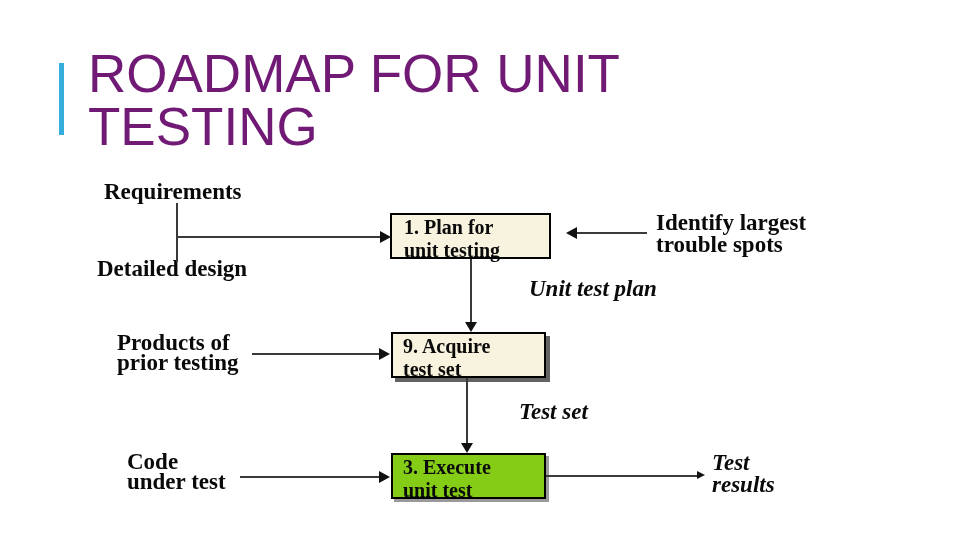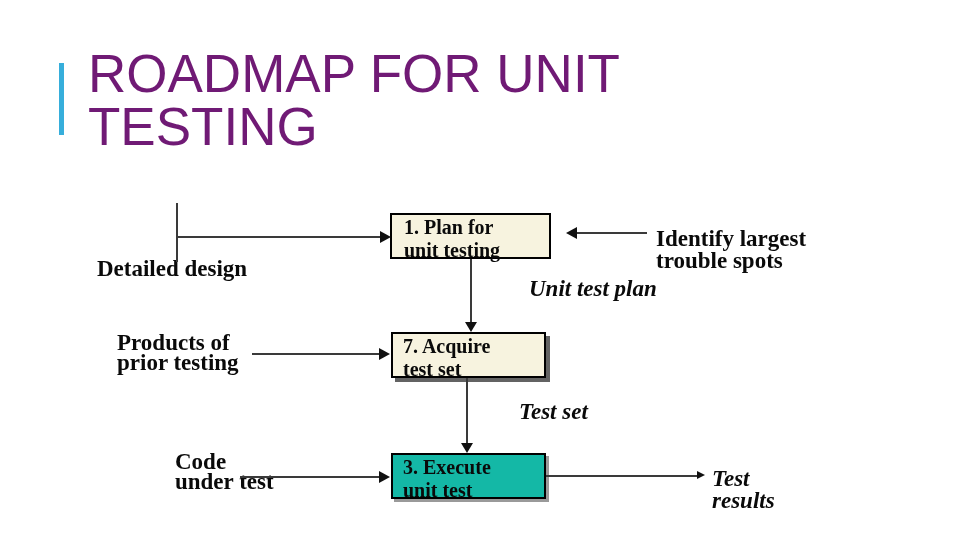--- a/index.html
+++ b/index.html
@@ -7,21 +7,21 @@
          font-family:"Liberation Serif",serif;}
   
   #accent{position:absolute;left:59px;top:63px;width:5px;height:72px;background:#36AEDB;}
   #title{position:absolute;left:88px;top:47px;width:580px;margin:0;
          font-family:"Liberation Sans",sans-serif;font-weight:normal;
          font-size:53px;line-height:53px;color:#2e2e2e;}
   
   .lbl{position:absolute;font-weight:bold;font-size:23px;line-height:20px;color:#0a0a0a;
        white-space:pre-line;}
   .ital{font-style:italic;}
-  .lh22{line-height:22px;margin-top:16px;}
+  .lh22{line-height:22px;}
   
   .box{position:absolute;box-sizing:border-box;border:2px solid #000;
        font-weight:bold;font-size:20px;line-height:23px;color:#0a0a0a;
        white-space:pre-line;padding:1px 0 0 10px;}
   #box1{left:390px;top:213px;width:161px;height:46px;padding-left:12px;}
   #box2{left:391px;top:332px;width:155px;height:46px;box-shadow:4px 4px 0 #636363;}
   #box3{left:391px;top:453px;width:155px;height:46px;box-shadow:3px 3px 0 #9a9a9a;}
   
   .line{position:absolute;background:#3a3a3a;}
   .ah{position:absolute;width:0;height:0;}
@@ -31,38 +31,39 @@
   .ah.small{border-top:4px solid transparent;border-bottom:4px solid transparent;border-left:8px solid #111;}
 </style>
 </head>
 <body>
 
 <div id="slide">
 
   <div id="accent" style="background: rgb(54, 174, 219);"></div>
   <h1 id="title" style="color: #701a75;">ROADMAP FOR UNIT TESTING</h1>
 
+  <div class="lbl" style="left:104px;top:182px;">Requirements</div>
   <div class="lbl" style="left:117px;top:333px;">Products of
 prior testing</div>
   <div class="lbl" style="left:97px;top:259px;">Detailed design</div>
-  <div class="lbl" style="left:127px;top:452px;margin-left:48px;">Code
+  <div class="lbl" style="left:127px;top:452px;">Code
 under test</div>
 
   <div class="lbl lh22" style="left:656px;top:212px;">Identify largest
 trouble spots</div>
   <div class="lbl ital" style="left:529px;top:279px;">Unit test plan</div>
   <div class="lbl ital" style="left:519px;top:402px;">Test set</div>
   <div class="lbl ital lh22" style="left:712px;top:452px;font-style:italic;">Test
 results</div>
 
   <div class="box" id="box1" style="background: rgb(247, 243, 223);">1. Plan for
 unit testing</div>
-  <div class="box" id="box2" style="background: rgb(247, 243, 223);">7. Acquire
+  <div class="box" id="box2" style="background: rgb(247, 243, 223);">9. Acquire
 test set</div>
-  <div class="box" id="box3" style="background: #14b8a6;">3. Execute
+  <div class="box" id="box3" style="background: #84cc16;">3. Execute
 unit test</div>
 
   <div class="line" style="left:176px;top:203px;width:2px;height:59px;"></div>
 
   <div class="line" style="left:177px;top:236px;width:203px;height:2px;"></div>
   <div class="ah right" style="left:380px;top:231px;"></div>
 
   <div class="line" style="left:577px;top:232px;width:70px;height:2px;"></div>
   <div class="ah left" style="left:566px;top:227px;"></div>
 

